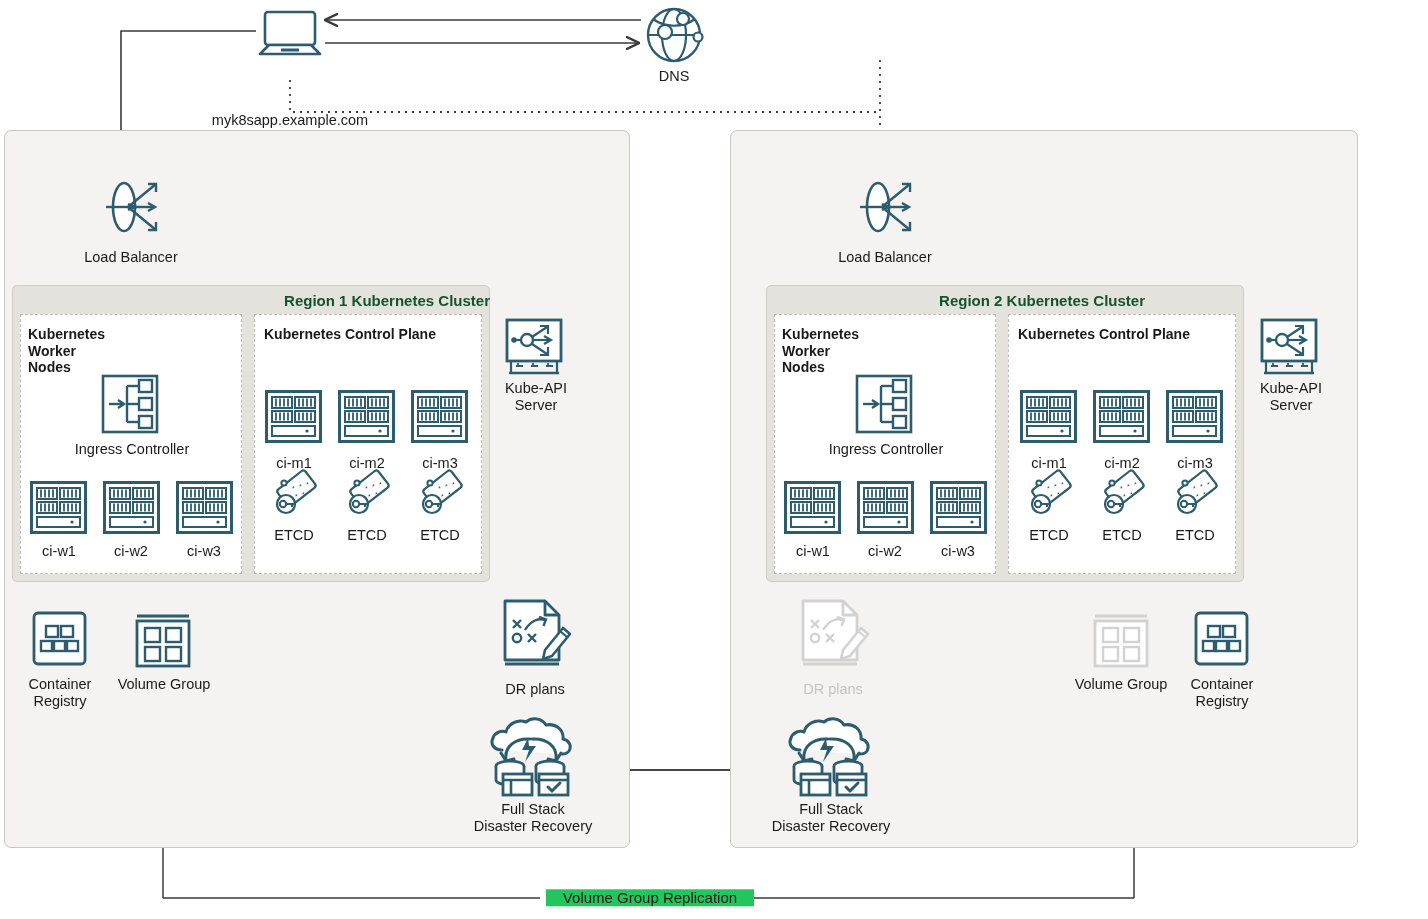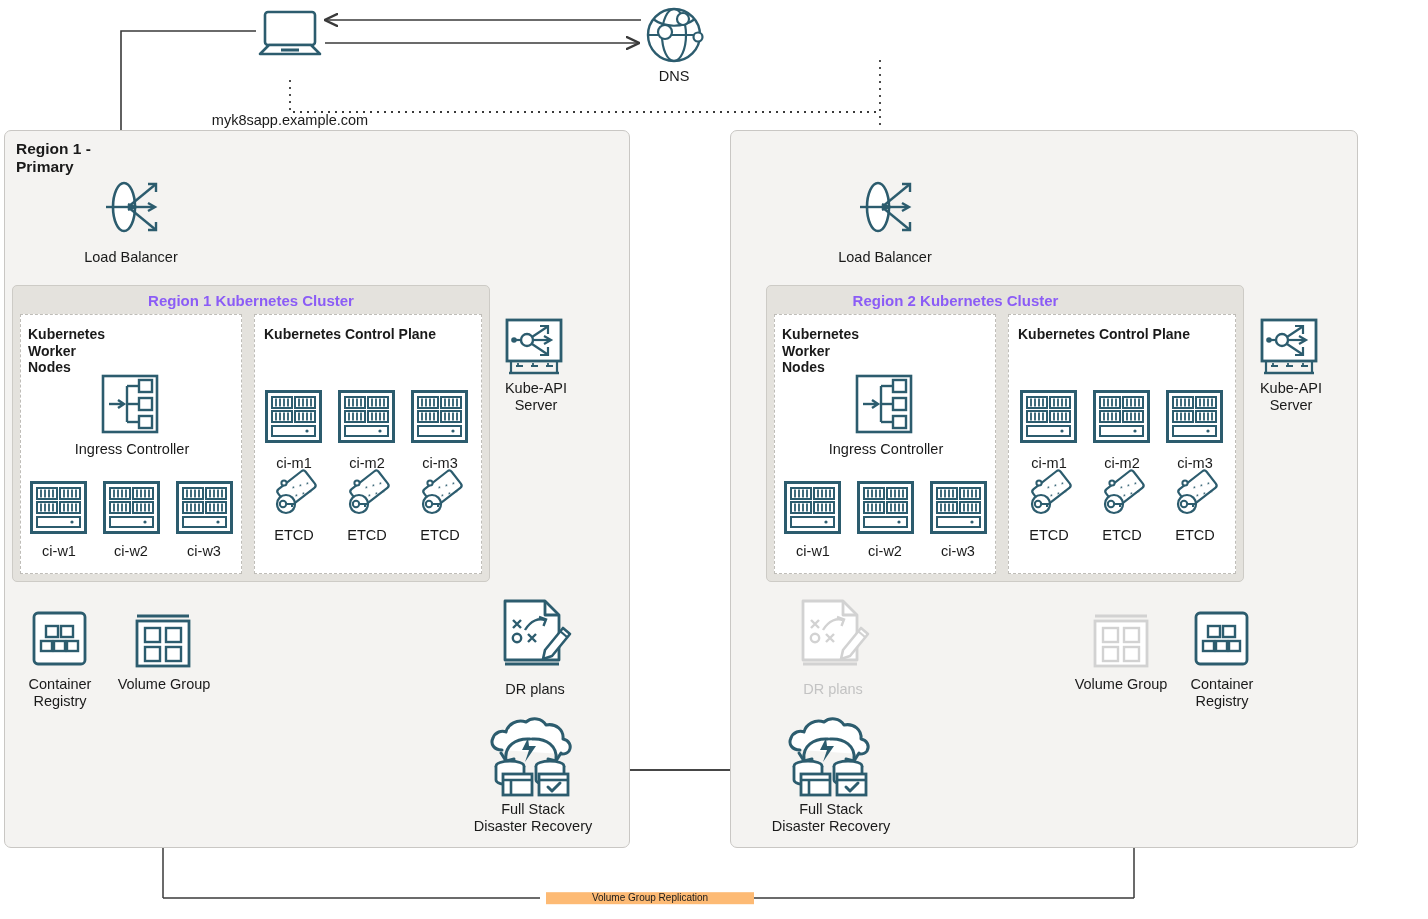--- a/index.html
+++ b/index.html
@@ -39,24 +39,24 @@
   .cluster{
     position:absolute;
     background:#e4e2dd;
     border:1px solid #cdcbc6;
     border-radius:5px;
     box-sizing:border-box;
   }
   .cluster-title{
     position:absolute;
     width:100%;
-    text-align:center;
+    text-align:right;
     font-weight:bold;
     font-size:15px;
-    color:#8b5cf6;
+    color:#14532d;
   }
   .panel{
     position:absolute;
     background:#ffffff;
     border:1px dashed #bfbdb8;
     box-sizing:border-box;
   }
   .panel-title{
     position:absolute;
     font-weight:bold;
@@ -69,21 +69,21 @@
   
   .lbl{
     position:absolute;
     font-size:14.5px;
     line-height:1.16;
     color:#1a1a1a;
     text-align:center;
     white-space:pre-line;
   }
   .lbl.muted{color:#c3c3c3;}
-  .lbl.repl{font-size:10px;background:#fdba74;padding:0 4px;text-align:center;}
+  .lbl.repl{font-size:15px;background:#22c55e;padding:0 4px;text-align:center;}
 
   .icon{position:absolute;}
   .icon svg{display:block;overflow:visible;}
 </style>
 </head>
 <body>
 
 <div id="canvas">
 
   <svg class="layer">
@@ -165,22 +165,20 @@
       <path d="M5 29 H57" stroke="#2c5c6e" stroke-width="2.2" fill="none"></path>
       <path d="M10 13 C22 22, 40 22, 52 13" stroke="#2c5c6e" stroke-width="2.2" fill="none"></path>
       <circle cx="22" cy="26" r="7" fill="#fff" stroke="#2c5c6e" stroke-width="2.2"></circle>
       <circle cx="40" cy="13" r="6" fill="#fff" stroke="#2c5c6e" stroke-width="2.2"></circle>
       <circle cx="55" cy="31" r="4.5" fill="#fff" stroke="#2c5c6e" stroke-width="2.2"></circle>
     </svg>
   </div>
   <div class="lbl" style="left:614px;top:68px;width:120px;">DNS</div>
 
   <div class="region" style="left:4px;top:130px;width:626px;height:718px;"></div>
-  <div class="region-title" style="left:16px;top:140px;width:180px;">Region 1 -
-Primary</div>
 
   <div class="icon" style="left:104px;top:176px;">
     <svg width="62" height="62" viewBox="0 0 62 62">
       <ellipse cx="20" cy="31" rx="11" ry="24" fill="#fff" stroke="#2c5c6e" stroke-width="2.6"></ellipse>
       <path d="M2 31 H33" stroke="#2c5c6e" stroke-width="2.4" fill="none"></path>
       <path d="M24 28 L31 31 L24 34" stroke="#2c5c6e" stroke-width="2.4" fill="none"></path>
       <path d="M24 31 L52 8" stroke="#2c5c6e" stroke-width="2.4" fill="none"></path>
       <path d="M44 8 H52 V16" stroke="#2c5c6e" stroke-width="2.4" fill="none"></path>
       <path d="M24 31 H50" stroke="#2c5c6e" stroke-width="2.4" fill="none"></path>
       <path d="M44 27 L51 31 L44 35" stroke="#2c5c6e" stroke-width="2.4" fill="none"></path>

